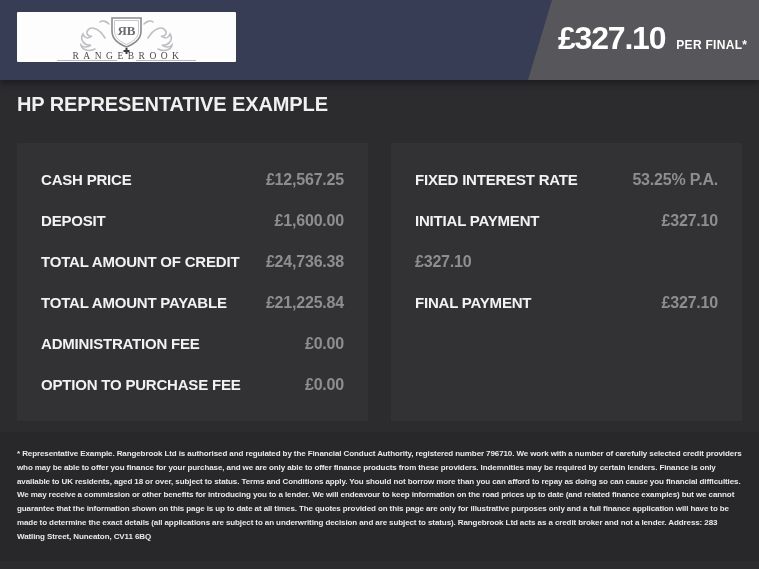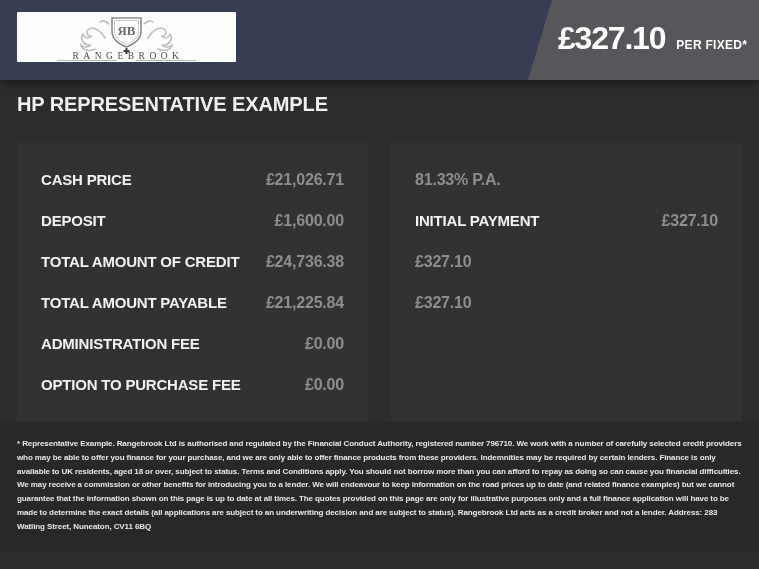--- a/index.html
+++ b/index.html
@@ -73,21 +73,21 @@
     color:var(--label-white);font-size:15px;font-weight:bold;letter-spacing:-.2px;
     white-space:nowrap;
   }
   .row .val{
     color:var(--value-gray);font-size:16px;font-weight:bold;letter-spacing:-.2px;
     white-space:nowrap;text-align:right;
   }
 
   
   .footer{
-    position:absolute;left:0;bottom:18px;width:100%;height:129px;
+    position:absolute;left:0;bottom:8px;width:100%;height:129px;
     background:var(--footer-bg);
     padding:15px 17px 7px 17px;
   }
   .disclaimer{
     color:var(--footnote);
     font-size:8px;font-weight:600;line-height:13.8px;letter-spacing:-.1px;
     text-align:left;
   }
 
   
@@ -115,33 +115,33 @@
 
         <path d="M109.5 36 v6 M106.5 39 h6" stroke="#3c3c3f" stroke-width="2"></path>
 
         <text x="111" y="47" text-anchor="middle" font-size="9.5" letter-spacing="4.5" fill="#4b4b4e">RANGEBROOK</text>
         <path d="M40 48.5 h60 M119 48.5 h60" stroke="#9a9a9e" stroke-width=".7"></path>
       </svg>
     </div>
 
     <div class="price-block">
       <span class="price-amount">£327.10</span>
-      <span class="price-suffix">PER FIXED*</span>
+      <span class="price-suffix">PER FINAL*</span>
     </div>
   </div>
 
   <div class="main">
     <div class="page-title">HP REPRESENTATIVE EXAMPLE</div>
 
     <div class="tables">
 
       <div class="panel">
         <div class="row">
           <span class="lbl">CASH PRICE</span>
-          <span class="val">£21,026.71</span>
+          <span class="val">£12,567.25</span>
         </div>
         <div class="row">
           <span class="lbl">DEPOSIT</span>
           <span class="val">£1,600.00</span>
         </div>
         <div class="row">
           <span class="lbl">TOTAL AMOUNT OF CREDIT</span>
           <span class="val">£24,736.38</span>
         </div>
         <div class="row">
@@ -153,30 +153,32 @@
           <span class="val">£0.00</span>
         </div>
         <div class="row">
           <span class="lbl">OPTION TO PURCHASE FEE</span>
           <span class="val">£0.00</span>
         </div>
       </div>
 
       <div class="panel">
         <div class="row">
-          <span class="val">81.33% P.A.</span>
+          <span class="lbl">FIXED INTEREST RATE</span>
+          <span class="val">53.25% P.A.</span>
         </div>
         <div class="row">
           <span class="lbl">INITIAL PAYMENT</span>
           <span class="val">£327.10</span>
         </div>
         <div class="row">
           <span class="val">£327.10</span>
         </div>
         <div class="row">
+          <span class="lbl">FINAL PAYMENT</span>
           <span class="val">£327.10</span>
         </div>
       </div>
 
     </div>
   </div>
 
   <div class="footer">
     <p class="disclaimer">* Representative Example. Rangebrook Ltd is authorised and regulated by the Financial Conduct Authority, registered number 796710. We work with a number of carefully selected credit providers who may be able to offer you finance for your purchase, and we are only able to offer finance products from these providers. Indemnities may be required by certain lenders. Finance is only available to UK residents, aged 18 or over, subject to status. Terms and Conditions apply. You should not borrow more than you can afford to repay as doing so can cause you financial difficulties. We may receive a commission or other benefits for introducing you to a lender. We will endeavour to keep information on the road prices up to date (and related finance examples) but we cannot guarantee that the information shown on this page is up to date at all times. The quotes provided on this page are only for illustrative purposes only and a full finance application will have to be made to determine the exact details (all applications are subject to an underwriting decision and are subject to status). Rangebrook Ltd acts as a credit broker and not a lender. Address: 283 Watling Street, Nuneaton, CV11 6BQ</p>
   </div>

